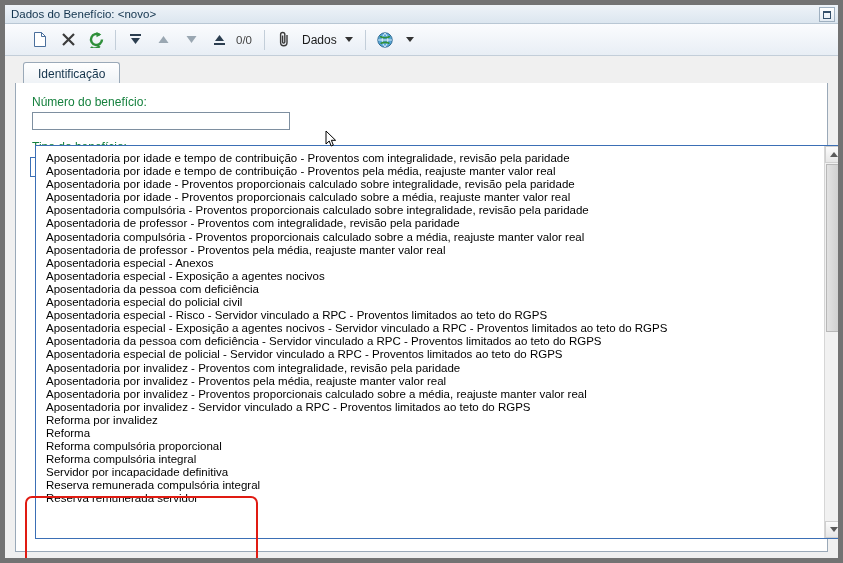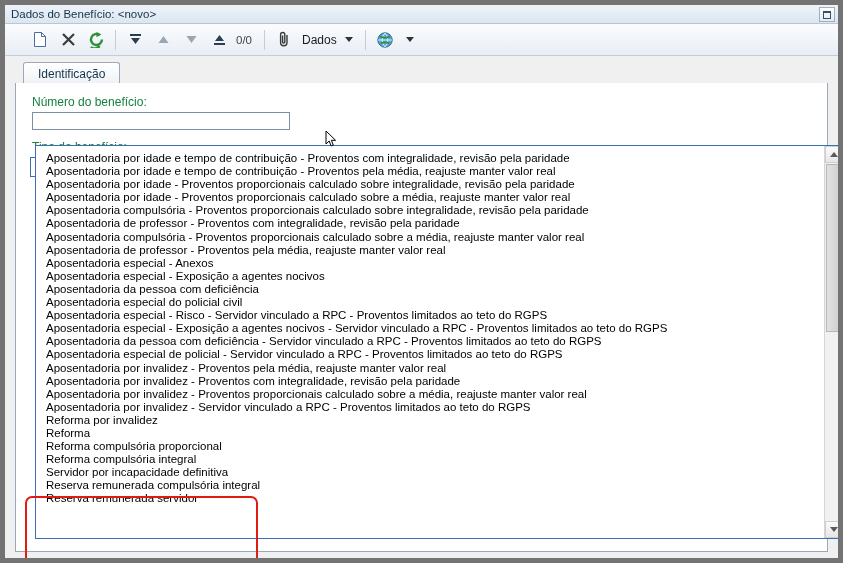--- a/index.html
+++ b/index.html
@@ -390,22 +390,22 @@
       <div class="dd-item">Aposentadoria compulsória - Proventos proporcionais calculado sobre a média, reajuste manter valor real</div>
       <div class="dd-item">Aposentadoria de professor - Proventos pela média, reajuste manter valor real</div>
       <div class="dd-item">Aposentadoria especial - Anexos</div>
       <div class="dd-item">Aposentadoria especial - Exposição a agentes nocivos</div>
       <div class="dd-item">Aposentadoria da pessoa com deficiência</div>
       <div class="dd-item">Aposentadoria especial do policial civil</div>
       <div class="dd-item">Aposentadoria especial - Risco - Servidor vinculado a RPC - Proventos limitados ao teto do RGPS</div>
       <div class="dd-item">Aposentadoria especial - Exposição a agentes nocivos - Servidor vinculado a RPC - Proventos limitados ao teto do RGPS</div>
       <div class="dd-item">Aposentadoria da pessoa com deficiência - Servidor vinculado a RPC - Proventos limitados ao teto do RGPS</div>
       <div class="dd-item">Aposentadoria especial de policial - Servidor vinculado a RPC - Proventos limitados ao teto do RGPS</div>
+      <div class="dd-item">Aposentadoria por invalidez - Proventos com integralidade, revisão pela paridade</div>
       <div class="dd-item">Aposentadoria por invalidez - Proventos pela média, reajuste manter valor real</div>
-      <div class="dd-item">Aposentadoria por invalidez - Proventos com integralidade, revisão pela paridade</div>
       <div class="dd-item">Aposentadoria por invalidez - Proventos proporcionais calculado sobre a média, reajuste manter valor real</div>
       <div class="dd-item">Aposentadoria por invalidez - Servidor vinculado a RPC - Proventos limitados ao teto do RGPS</div>
       <div class="dd-item">Reforma por invalidez</div>
       <div class="dd-item">Reforma</div>
       <div class="dd-item highlight">Reforma compulsória proporcional</div>
       <div class="dd-item highlight">Reforma compulsória integral</div>
       <div class="dd-item highlight">Servidor por incapacidade definitiva</div>
       <div class="dd-item highlight">Reserva remunerada compulsória integral</div>
       <div class="dd-item highlight">Reserva remunerada servidor</div>
     </div>

